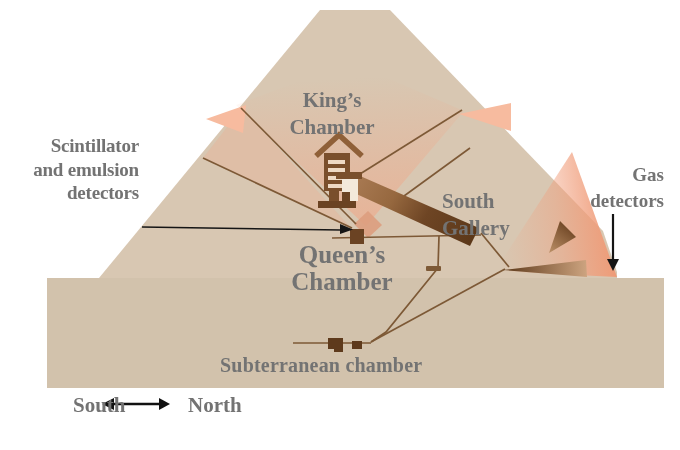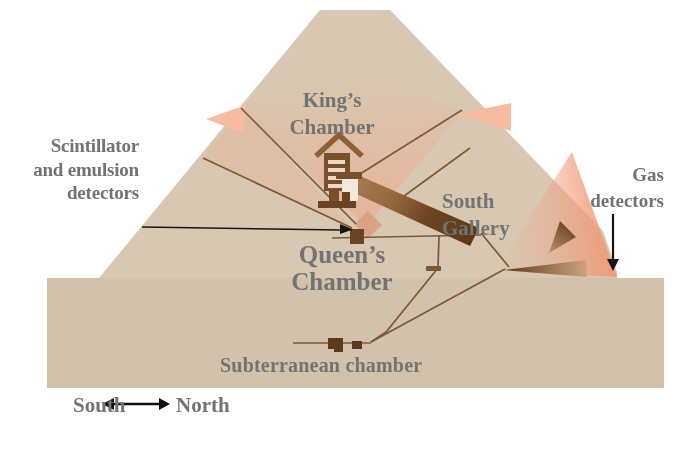--- a/index.html
+++ b/index.html
@@ -13,21 +13,21 @@
     font-family:Liberation Serif, serif;
   }
   .lbl span{display:block;}
   .lbl-scint{left:0px;top:134px;width:139px;text-align:right;font-size:19px;line-height:23.5px;letter-spacing:-0.2px;}
   .lbl-kings{left:268px;top:87px;width:128px;text-align:center;font-size:21px;line-height:26.5px;}
   .lbl-grand{left:442px;top:188px;width:96px;text-align:left;font-size:21px;line-height:27px;}
   .lbl-queens{left:280px;top:241px;width:124px;text-align:center;font-size:25px;line-height:27px;}
   .lbl-subt{left:220px;top:354px;width:264px;font-size:20px;letter-spacing:0.2px;}
   .lbl-gas{left:544px;top:162px;width:120px;text-align:right;font-size:19px;line-height:25.5px;}
   .lbl-south{left:33px;top:393px;font-size:21px;margin-left:40px;}
-  .lbl-north{left:176px;top:393px;font-size:21px;}
+  .lbl-north{left:188px;top:393px;font-size:21px;}
 </style>
 </head>
 <body>
 
 <div class="stage">
 
   <svg width="680" height="450" viewBox="0 0 680 450">
     <defs>
       <linearGradient id="gV" gradientUnits="userSpaceOnUse" x1="360" y1="235" x2="352" y2="78">
         <stop offset="0" stop-color="#f2a585" stop-opacity="0.62"></stop>

